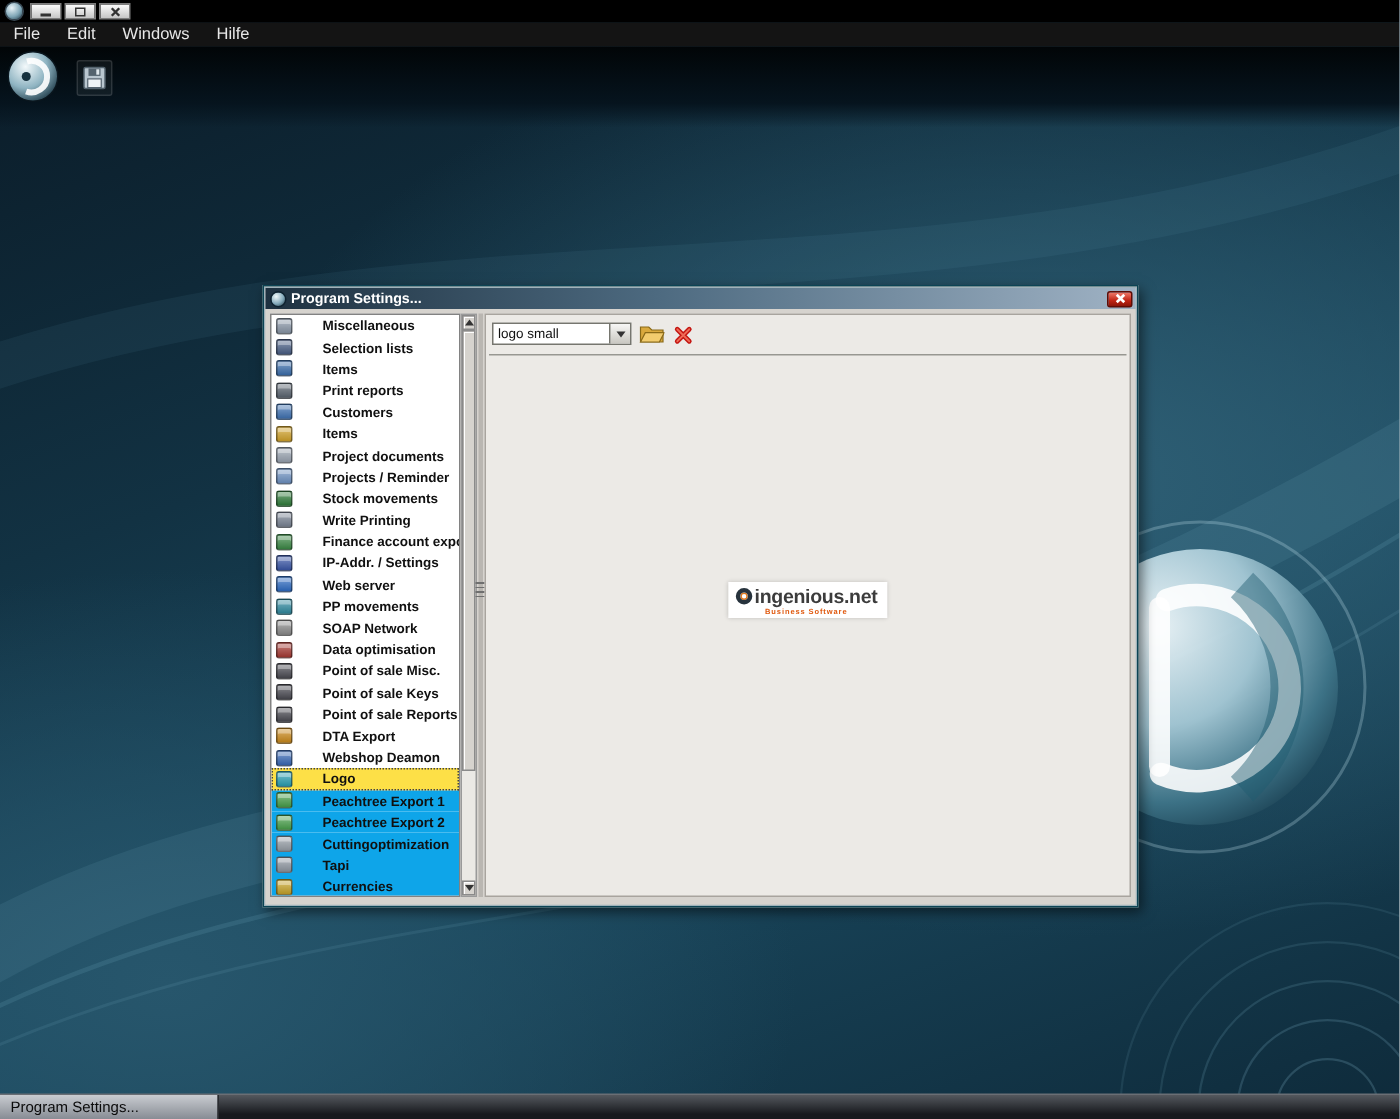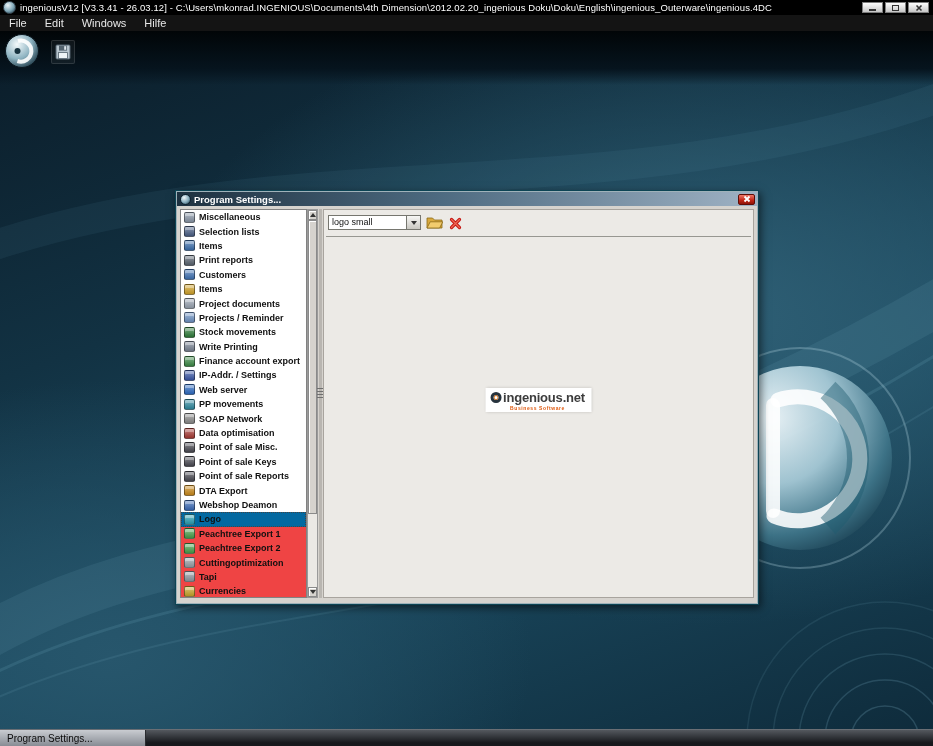--- a/index.html
+++ b/index.html
@@ -37,23 +37,23 @@
     background:linear-gradient(90deg,#1e3140 0%,#4d6a80 45%,#9fb2c4 100%);}
   .dlg-ico{width:9px;height:9px;border-radius:50%;margin:0 3px 0 1px;flex:none;
     background:radial-gradient(circle at 35% 30%, #f0f8fa, #84aabb 55%, #1a3442);border:1px solid #0e2230;}
   .dlg-ttl{color:#fff;font-size:9.5px;font-weight:bold;flex:1;white-space:nowrap;overflow:hidden;}
   .dlg-close{width:17px;height:11px;background:linear-gradient(180deg,#ef7a6a,#c02414 60%,#8f1408);
     border:1px solid #5f0d06;border-radius:2px;display:flex;align-items:center;justify-content:center;box-sizing:border-box;}
   .dlg-body{position:absolute;left:1px;top:15px;right:1px;bottom:1px;background:#d6d3ce;}
   
   .list-panel{position:absolute;left:3px;top:3px;width:127px;bottom:5px;background:#fff;
     border:1px solid #828282;overflow:hidden;box-sizing:border-box;}
-  .list-row{display:flex;align-items:center;gap:4px;height:14.4px;padding-left:3px;white-space:nowrap;}
-  .list-row.selected{background:#0369a1;outline:1px dotted #444;outline-offset:-1px;}
-  .list-row.dim{background:#ef4444;}
+  .list-row{display:flex;align-items:center;gap:20px;height:14.4px;padding-left:3px;white-space:nowrap;}
+  .list-row.selected{background:#fde047;outline:1px dotted #444;outline-offset:-1px;}
+  .list-row.dim{background:#0ea5e9;}
   .li-icon{width:11px;height:11px;flex:none;border-radius:2px;border:1px solid rgba(0,0,0,0.4);
     box-shadow:inset 0 3px 0 rgba(255,255,255,0.35);box-sizing:border-box;}
   .li-label{font-size:9px;font-weight:bold;color:#101010;}
   
   .list-scroll{position:absolute;left:130px;top:3px;width:11px;bottom:5px;background:#ebe9e5;
     border:1px solid #9a9a9a;box-sizing:border-box;}
   .sb-btn{position:absolute;left:0;width:9px;height:10px;background:#d6d3ce;border:1px solid #8a8a8a;
     box-shadow:inset 1px 1px 0 #fff;display:flex;align-items:center;justify-content:center;box-sizing:border-box;}
   .sb-up{top:0;} .sb-down{bottom:0;}
   .tri-up{width:0;height:0;border-left:3px solid transparent;border-right:3px solid transparent;border-bottom:4px solid #333;}
@@ -113,21 +113,20 @@
   <path d="M828 390 a 92 92 0 0 1 0 136" fill="none" stroke="rgba(30,90,110,0.45)" stroke-width="22"></path>
   <circle cx="885" cy="740" r="34" fill="none" stroke="rgba(150,205,225,0.20)" stroke-width="1.5"></circle>
   <circle cx="885" cy="740" r="60" fill="none" stroke="rgba(150,205,225,0.18)" stroke-width="1.5"></circle>
   <circle cx="885" cy="740" r="86" fill="none" stroke="rgba(150,205,225,0.15)" stroke-width="1.5"></circle>
   <circle cx="885" cy="740" r="112" fill="none" stroke="rgba(150,205,225,0.12)" stroke-width="1.5"></circle>
   <circle cx="885" cy="740" r="138" fill="none" stroke="rgba(150,205,225,0.10)" stroke-width="1.5"></circle>
 </svg>
 
 <div class="titlebar">
   <span class="app-ico"></span>
-  <span class="ttl">ingeniousV12 [V3.3.41 - 26.03.12] - C:\Users\mkonrad.INGENIOUS\Documents\4th Dimension\2012.02.20_ingenious Doku\Doku\English\ingenious_Outerware\ingenious.4DC</span>
   <span class="win-btns">
     <span class="win-btn">
         <span class="glyph-min"></span>
       </span>
     <span class="win-btn">
         <span class="glyph-max"></span>
       </span>
     <span class="win-btn">
       <svg width="8" height="8">
           <path d="M1.5 1.5 L6.5 6.5 M6.5 1.5 L1.5 6.5" stroke="#333" stroke-width="1.6"></path>

